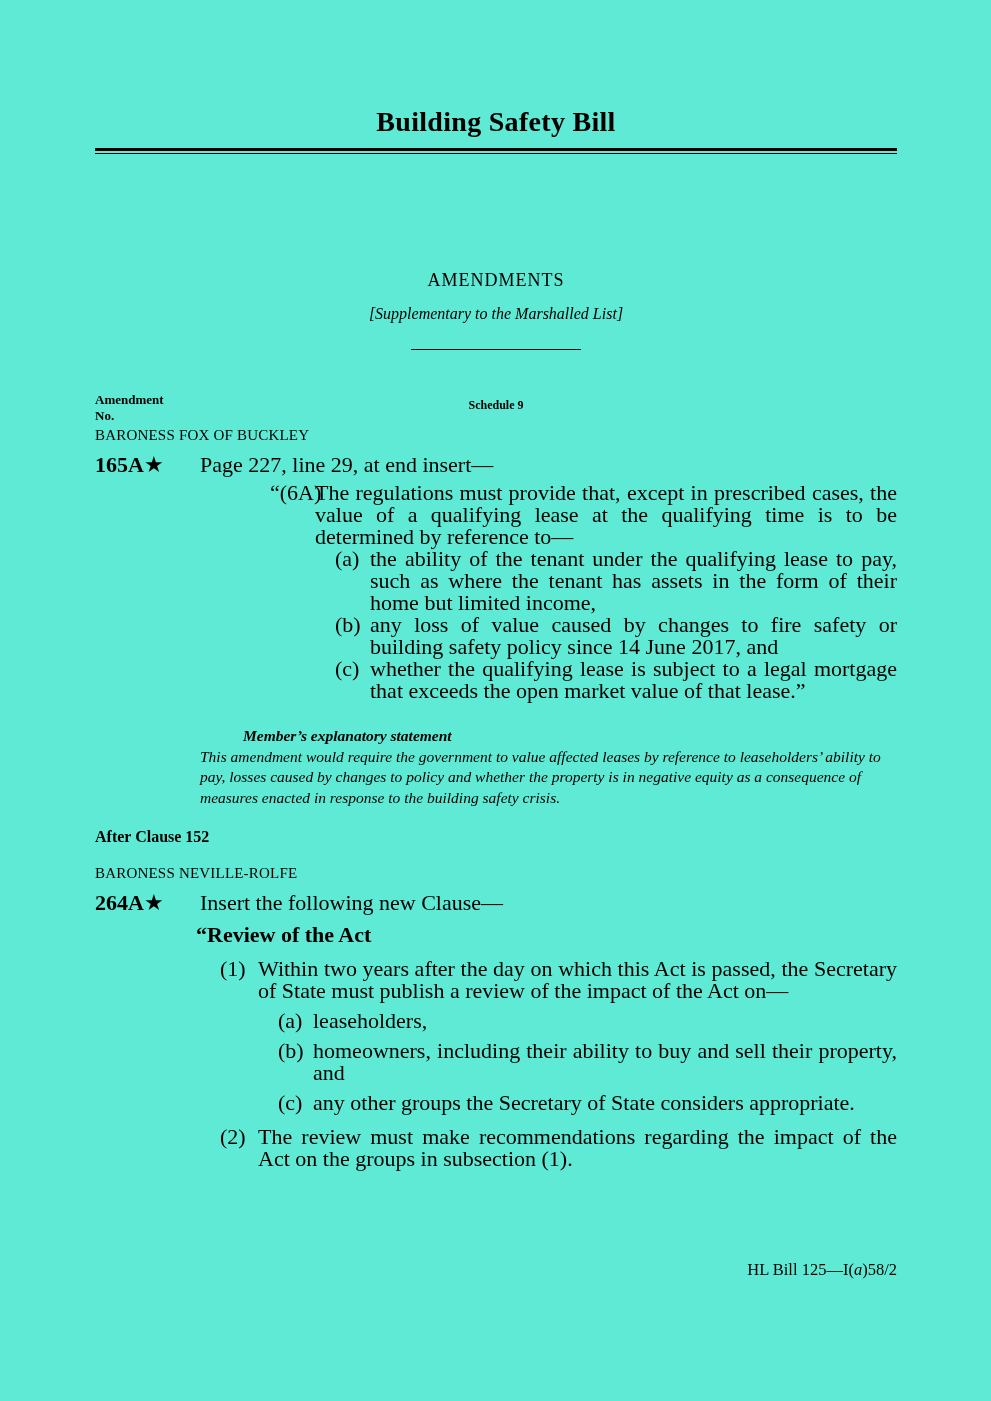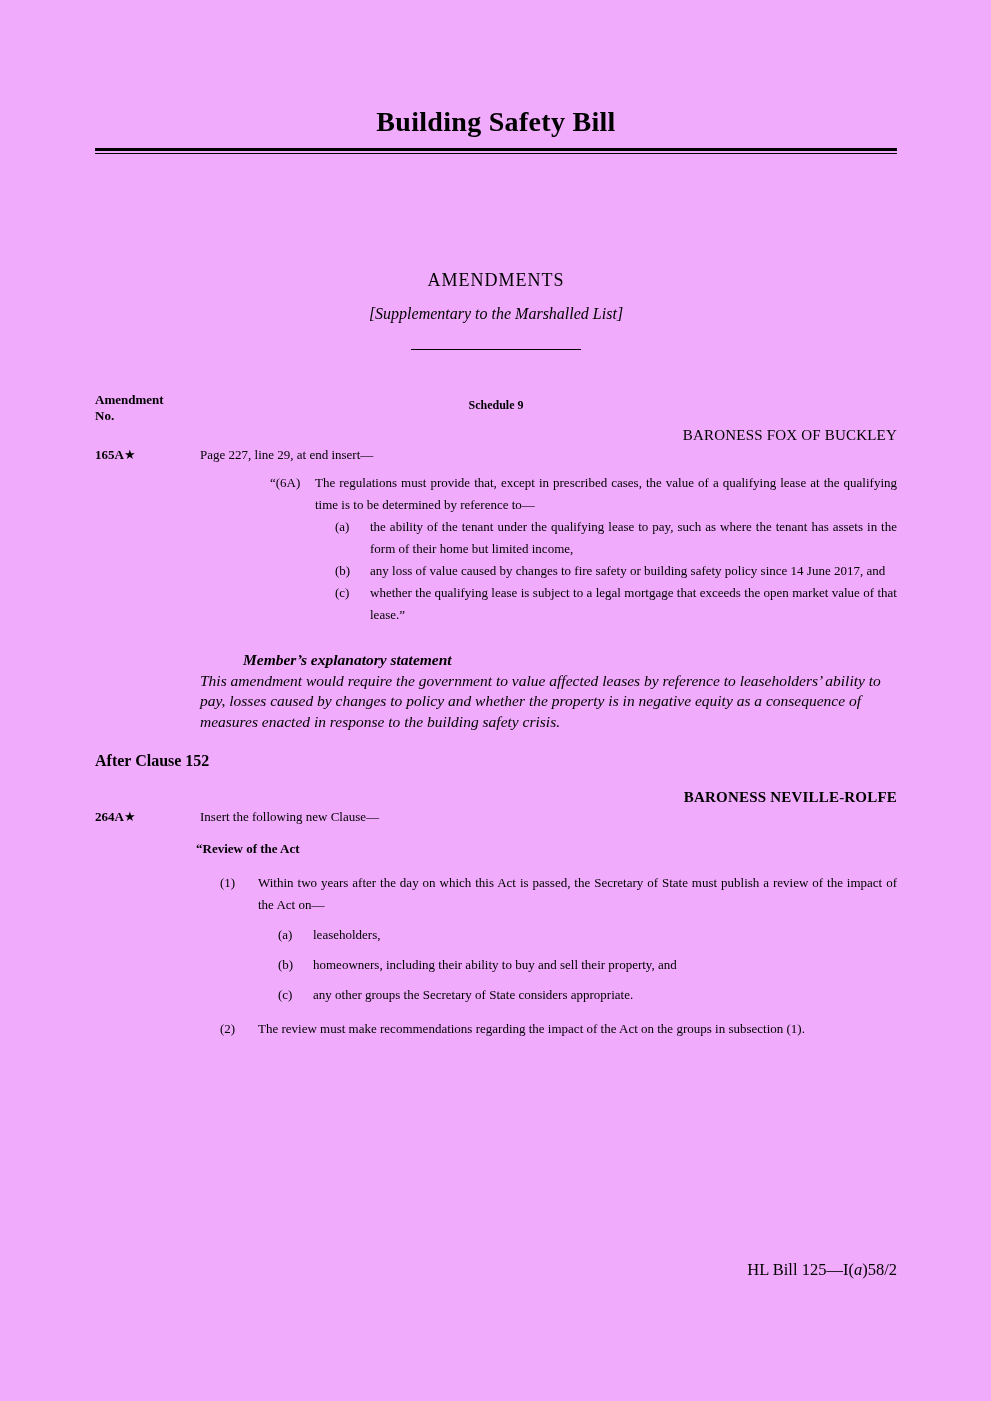--- a/index.html
+++ b/index.html
@@ -7,21 +7,21 @@
   body {
     width: 991px; height: 1401px;
     font-family: "Liberation Serif", "DejaVu Serif", "DejaVu Sans", serif;
     color: #000;
   }
   .page {
     position: relative;
     width: 991px; height: 1401px;
     padding: 106px 94px 0 95px;
     overflow: hidden;
-    background: #f0abfc;
+    background: #5eead4;
   }
   .title {
     text-align: center;
     font-size: 28px;
     font-weight: bold;
     line-height: 32px;
     letter-spacing: 0.3px;
   }
   .double-rule {
     margin-top: 10px;
@@ -33,39 +33,39 @@
   .fm-line { font-size: 18px; line-height: 37px; letter-spacing: 1px; }
   .fm-subtitle { font-style: italic; font-size: 16px; line-height: 22px; margin-top: 4px; }
   .short-rule { width: 170px; margin: 24px auto 0 auto; border-top: 1.5px solid #000; height: 0; }
 
   .schedule-row { position: relative; margin-top: 44px; }
   .margin-label {
     position: absolute; left: 0; top: -2px;
     font-weight: bold; font-size: 13px; line-height: 16px;
   }
   .section-heading { text-align: center; font-weight: bold; font-size: 12px; line-height: 22px; }
-  .mover { text-align: right; font-size: 15px; line-height: 18px; margin-top: 10px; letter-spacing: 0.2px; }
+  .mover { text-align: left; font-size: 15px; line-height: 18px; margin-top: 10px; letter-spacing: 0.2px; }
 
-  .amendment { position: relative; font-size: 13px; line-height: 22px; }
+  .amendment { position: relative; margin-top: 10px; font-size: 22px; line-height: 22px; }
   .amd-num { position: absolute; left: 0; top: 0; font-weight: bold; }
   .amd-body { margin-left: 105px; }
   .lead { line-height: 22px; }
 
   .q-para { display: flex; margin-left: 70px; margin-top: 6px; }
   .q-num { width: 45px; flex: none; }
   .q-text { flex: 1; text-align: justify; }
   .q-sub { display: flex; margin-left: 135px; }
   .s-num { width: 35px; flex: none; }
   .s-text { flex: 1; text-align: justify; }
 
   .explanatory { margin-left: 105px; margin-top: 24px; font-style: italic; font-size: 15.5px; line-height: 20.5px; }
   .exp-heading { font-weight: bold; margin-left: 43px; }
 
   .section-heading-2 { font-weight: bold; font-size: 16px; line-height: 22px; margin-top: 18px; }
-  .mover-2 { margin-top: 16px; font-weight: bold; }
+  .mover-2 { margin-top: 16px; }
 
   .clause-title { font-weight: bold; margin-top: 10px; margin-left: -4px; }
   .c-para { display: flex; margin-left: 20px; margin-top: 12px; }
   .c-num { width: 38px; flex: none; }
   .c-text { flex: 1; text-align: justify; }
   .c-sub { display: flex; margin-left: 78px; margin-top: 8px; }
 
   .footer {
     position: absolute; left: 95px; right: 94px; top: 1260px;
     display: flex; justify-content: flex-end;

